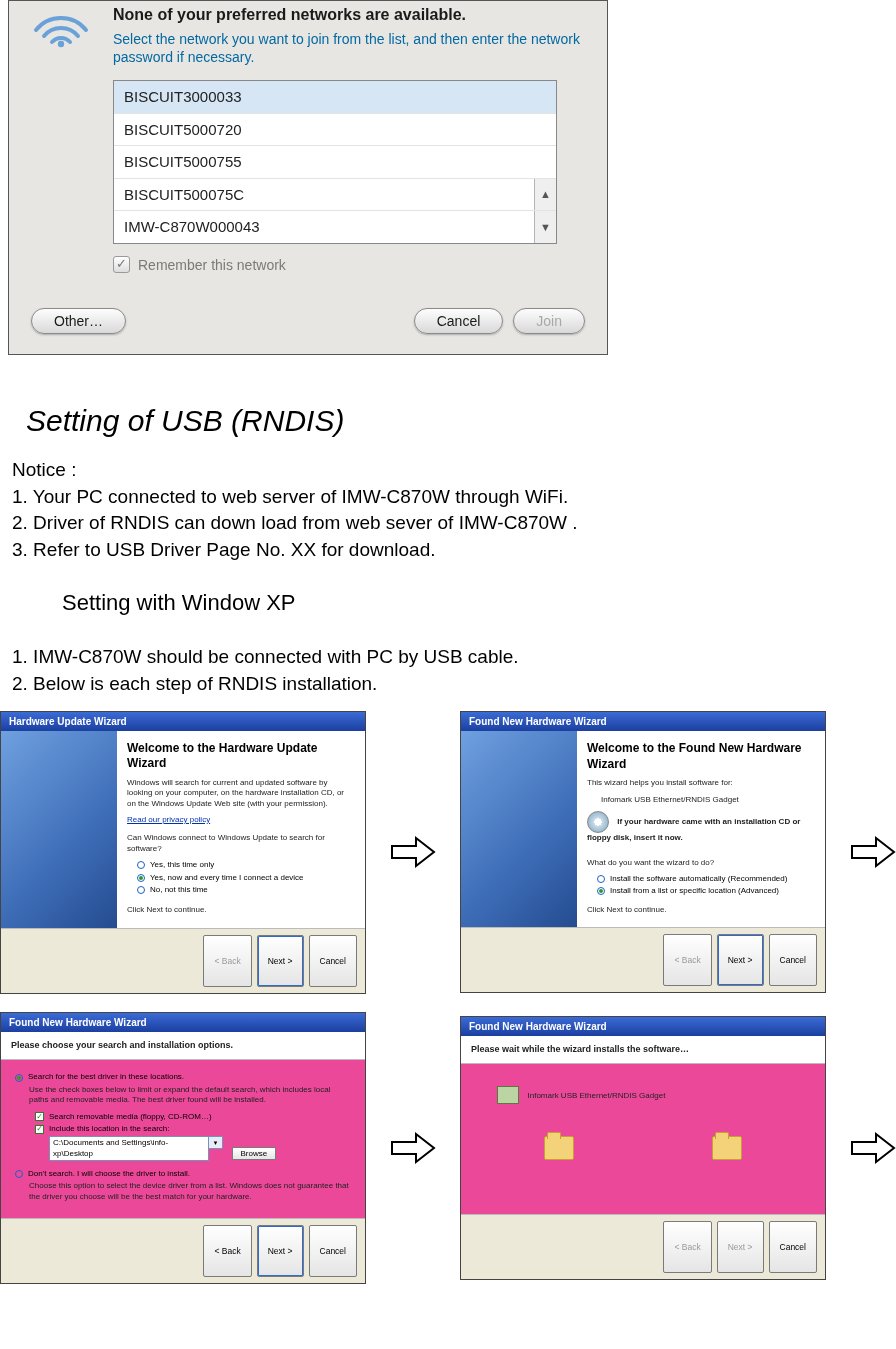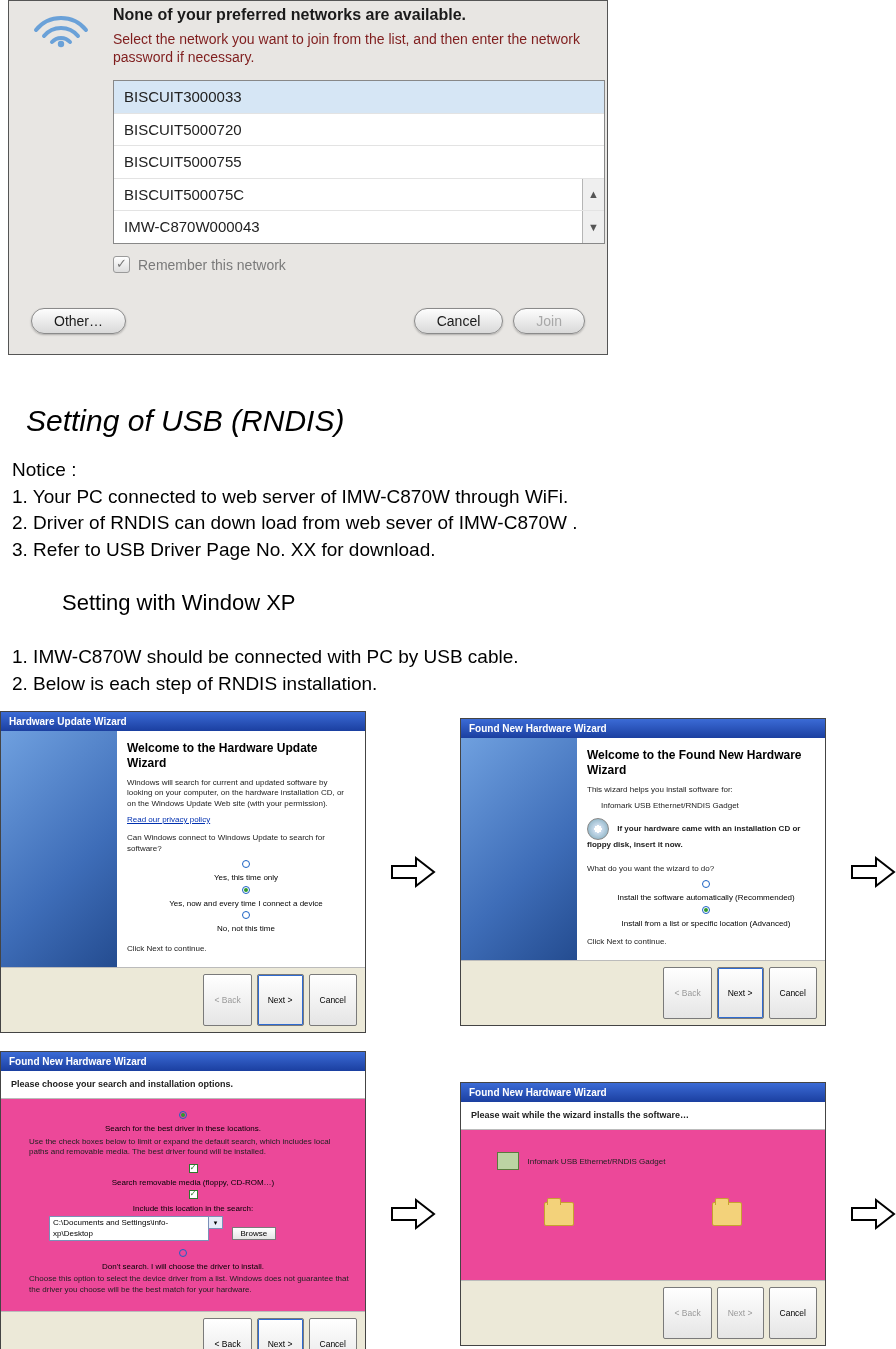--- a/index.html
+++ b/index.html
@@ -32,27 +32,27 @@
   }
   .airport-icon svg{display:block;}
   .airport-title{
     font-weight:bold;
     color:#1a1a1a;
     font-size:16px;
     margin-bottom:4px;
     font-family: "Lucida Grande", Arial, sans-serif;
   }
   .airport-sub{
-    color:#7f1d1d;
+    color:#0369a1;
     font-size:14px;
     font-family: "Lucida Grande", Arial, sans-serif;
   }
   .network-list{
     margin-left: 86px;
-    width: 492px;
+    width: 444px;
     border:1px solid #888;
     background:#fff;
     font-family:"Lucida Grande",Arial,sans-serif;
     font-size:15px;
     color:#222;
   }
   .network-list .row{
     padding:6px 10px;
     border-bottom:1px solid #e3e3e3;
     position:relative;
@@ -148,21 +148,21 @@
     width:116px;
     background:linear-gradient(135deg,#6fa0df 0%,#3e6db8 60%,#244c90 100%);
   }
   .wiz-content{
     flex:1;
     padding:10px 10px 6px 10px;
   }
   .wiz-heading{font-weight:bold;font-size:12px;margin-bottom:6px;}
   .wiz-small{font-size:8px;color:#222;margin-bottom:6px;line-height:1.3;}
   .wiz-link{color:#0030b0;text-decoration:underline;}
-  .radio-line,.check-line{display:flex;align-items:center;gap:5px;font-size:8px;margin:2px 0 2px 10px;flex-direction:column;}
+  .radio-line,.check-line{display:flex;align-items:center;gap:5px;font-size:8px;margin:2px 0 2px 10px;}
   .radio{width:8px;height:8px;border-radius:50%;border:1px solid #1b62c4;display:inline-block;}
   .radio.on::after{content:"";display:block;width:4px;height:4px;border-radius:50%;background:#2d9a2d;margin:1px auto;}
   .check{width:9px;height:9px;border:1px solid #2d7a2d;background:#fff;display:flex;align-items:center;justify-content:center;color:#2d7a2d;font-size:8px;}
   .wiz-footer{
     background:#ece9d8;
     border-top:1px solid #bbb;
     padding:6px 8px;
     display:flex;
     justify-content:flex-end;
     gap:5px;

